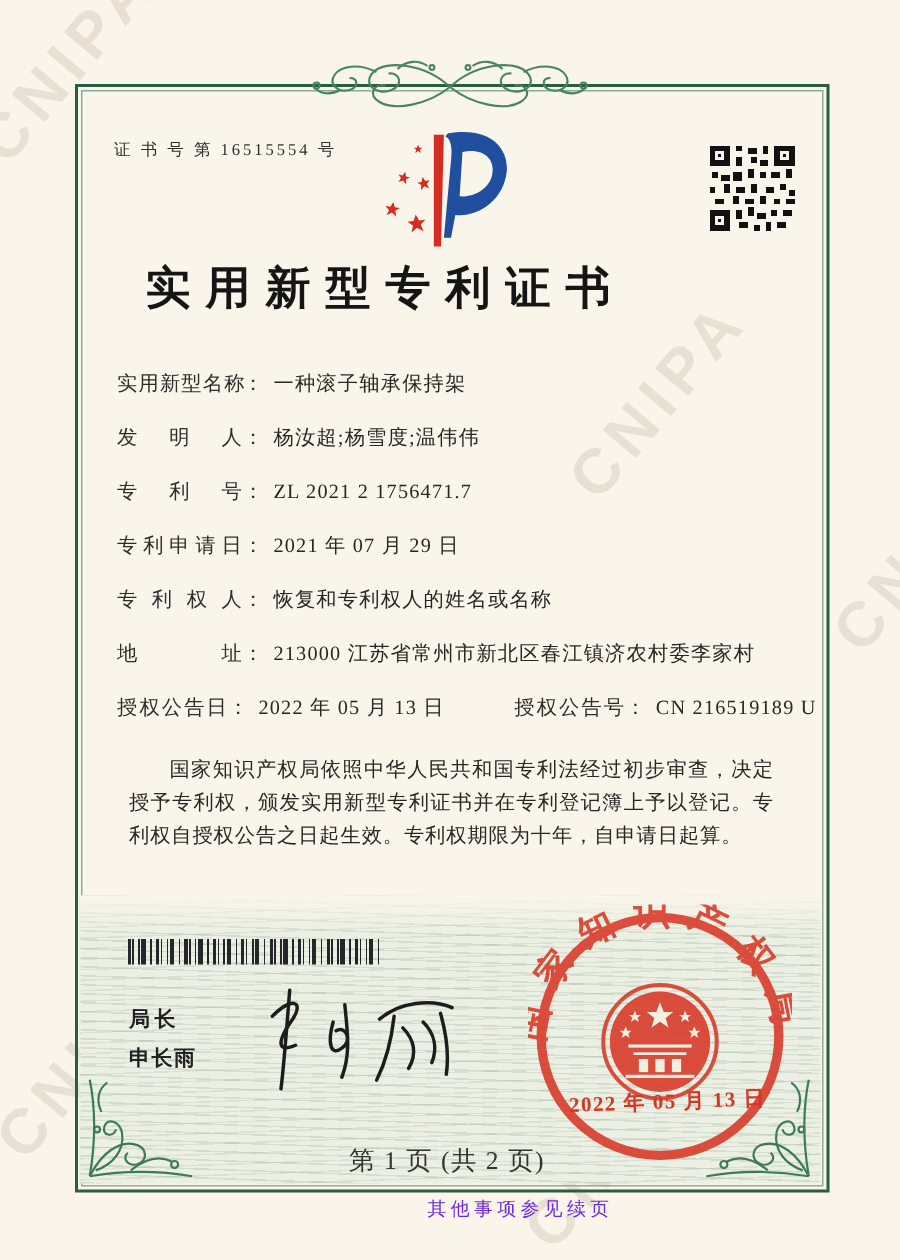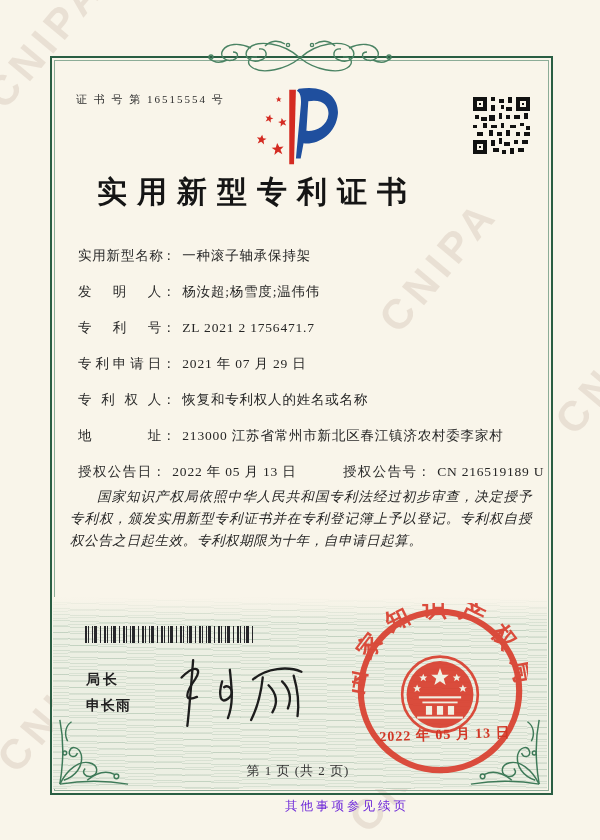--- a/index.html
+++ b/index.html
@@ -30,38 +30,38 @@
          font-weight:bold;color:#151515;letter-spacing:10px;text-indent:10px;}
 
   .row{position:absolute;left:78px;width:460px;font-size:13.5px;color:#2c2c2c;letter-spacing:0.8px;white-space:nowrap;}
   .lbl{display:inline-block;width:84px;text-align:justify;text-align-last:justify;vertical-align:bottom;}
   .lbl2{display:inline-block;width:74px;text-align:justify;text-align-last:justify;vertical-align:bottom;}
   .colon{margin-right:6px;}
   .val{color:#262626;}
 
   .paras{position:absolute;left:70px;top:486px;width:462px;font-size:13.5px;line-height:22px;
          color:#262626;text-align:justify;letter-spacing:0.6px;}
-  .paras p{margin:0;text-indent:2em;font-style:italic;}
+  .paras p{margin:16px;text-indent:2em;}
 
   .barcode{position:absolute;left:85px;top:626px;width:170px;height:17px;
       background:repeating-linear-gradient(90deg,#26262a 0 2px,transparent 2px 3px,#26262a 3px 4px,
       transparent 4px 7px,#26262a 7px 8px,transparent 8px 9px,#26262a 9px 12px,transparent 12px 15px,
       #26262a 15px 16px,transparent 16px 19px);}
 
   .sig-title{position:absolute;left:86px;top:671px;font-size:14px;font-weight:600;color:#222;
              font-family:"Liberation Sans","DejaVu Sans",sans-serif;letter-spacing:3px;}
   .sig-name{position:absolute;left:86px;top:697px;font-size:14px;font-weight:600;color:#222;
             font-family:"Liberation Sans","DejaVu Sans",sans-serif;letter-spacing:1px;}
   .sig-svg{position:absolute;left:168px;top:655px;}
 
   .seal-svg{position:absolute;left:352px;top:603px;}
   .seal-date{position:absolute;left:362px;top:726px;width:166px;text-align:center;font-size:14px;
              color:#d23726;font-weight:600;letter-spacing:1px;transform:rotate(-2deg);}
 
-  .pageno{position:absolute;left:0;top:762px;width:596px;text-align:center;font-size:13px;color:#333;letter-spacing:1px;}
+  .pageno{position:absolute;left:0;top:762px;width:596px;text-align:center;font-size:17px;color:#333;letter-spacing:1px;}
   .contnote{position:absolute;left:0;top:798px;width:600px;text-align:center;font-size:12.5px;color:#6d28d9;letter-spacing:3px;padding-left:47px;}
 
   .logo-svg{position:absolute;left:246px;top:86px;}
   .qr-svg{position:absolute;left:473px;top:97px;}
   .orn-top{position:absolute;left:205px;top:36px;}
   .orn-bl{position:absolute;left:54px;top:712px;}
   .orn-br{position:absolute;left:467px;top:712px;}
 </style>
 </head>
 <body>

